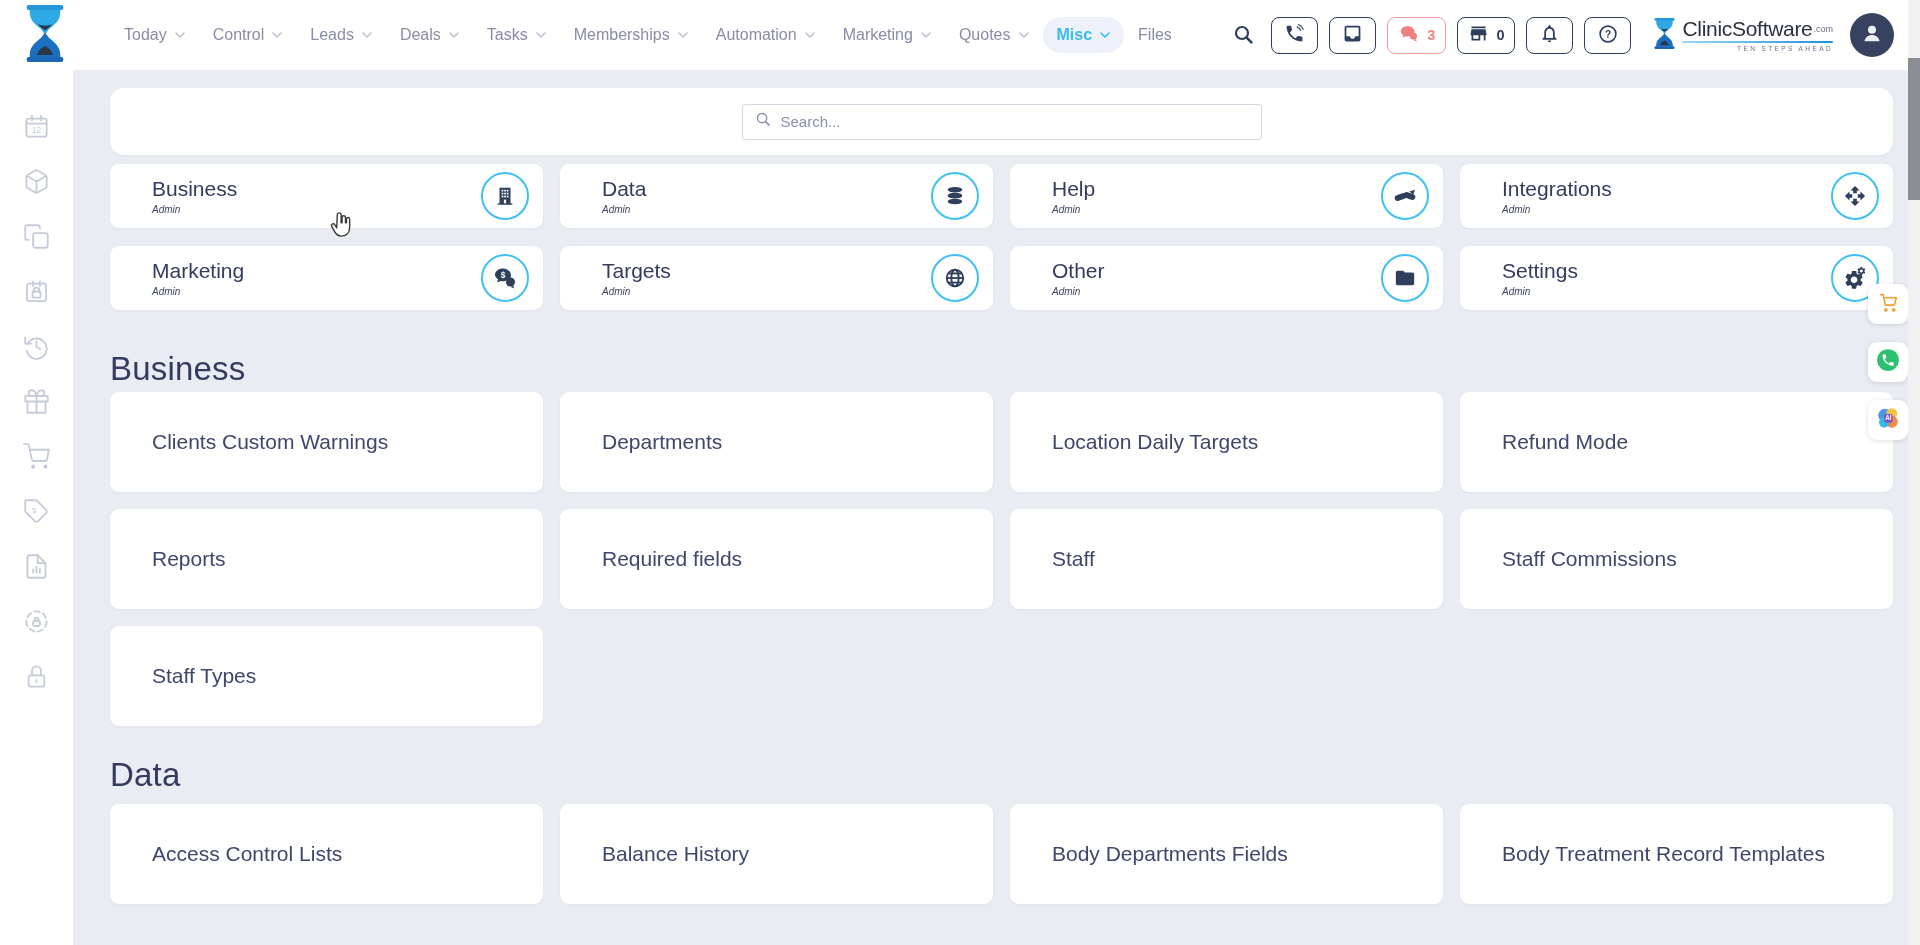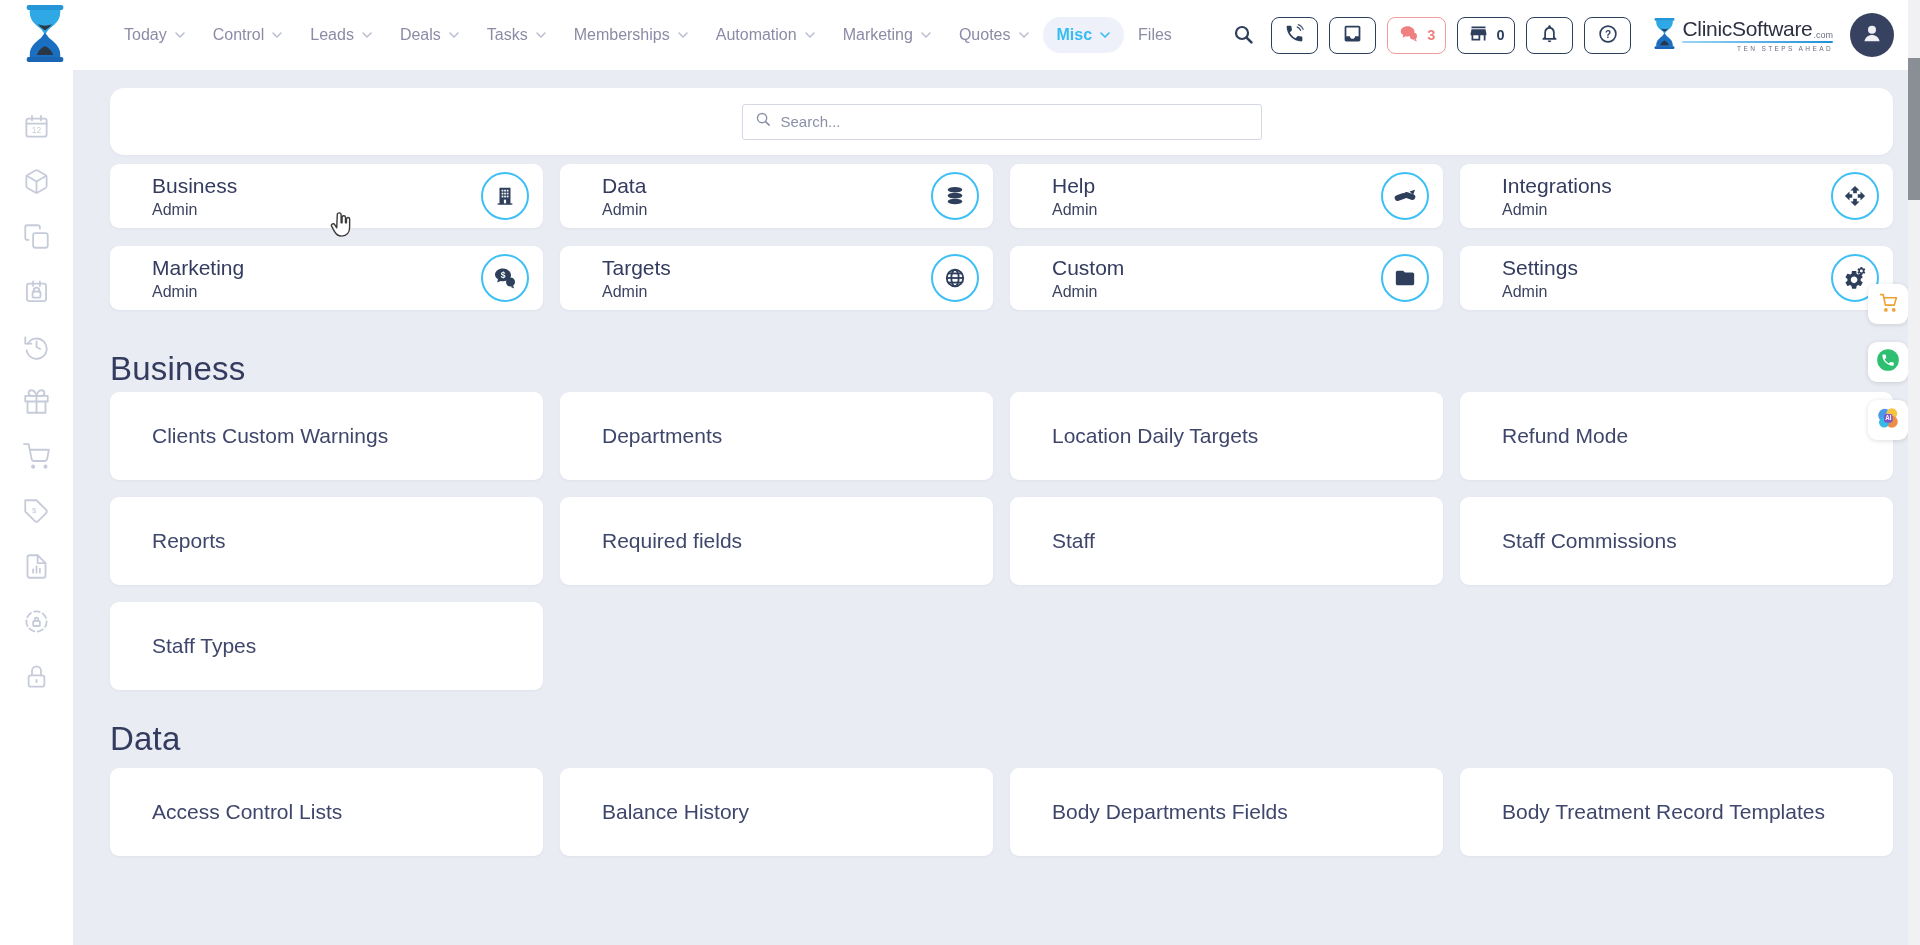--- a/index.html
+++ b/index.html
@@ -32,21 +32,21 @@
   .icon-btn {
     height:37px; min-width:47px; padding:0 10px;
     border:1.8px solid #2e3f5c; border-radius:8px; background:#fff;
     display:flex; align-items:center; justify-content:center; gap:7px;
     color:#2e3f5c; font-size:14.5px; font-weight:bold; cursor:pointer;
   }
   .icon-btn.alert { border-color:#f19b9b; color:#ee8080; }
 
   .brand { display:flex; align-items:flex-start; gap:5px; margin:0 6px 0 10px; cursor:pointer; }
   .brand-txt { display:flex; flex-direction:column; align-items:flex-end; }
-  .brand-row { display:flex; align-items:flex-end; }
+  .brand-row { display:flex; align-items:center; }
   .brand-name { font-size:21px; color:#2d3142; letter-spacing:-0.3px; line-height:22px; }
   .brand-tld { font-size:9px; color:#6a6f82; margin-left:1px; }
   .brand-swoosh { width:100%; height:2.5px; background:linear-gradient(90deg,#9ad6f5,#1f8fd8); border-radius:2px; margin:1px 0 2px; }
   .brand-tagline { font-size:6.5px; letter-spacing:2.4px; color:#6a6f82; }
 
   .avatar {
     width:44px; height:44px; border-radius:50%; background:#36425f;
     display:flex; align-items:center; justify-content:center; cursor:pointer;
   }
 
@@ -77,34 +77,34 @@
   .searchbox input::placeholder { color:#8a90a8; }
 
   .catgrid { margin-top:9px; display:grid; grid-template-columns:repeat(4,1fr); gap:18px 17px; }
   .cat-card {
     background:#fff; height:64px; border-radius:9px;
     display:flex; align-items:center; padding:0 14px 0 42px;
     box-shadow:0 1px 3px rgba(44,57,95,.05); cursor:pointer;
   }
   .cat-txt { display:flex; flex-direction:column; }
   .cat-title { font-size:21px; color:#333b5e; }
-  .cat-sub { font-size:16px; color:#3d4461; margin-top:3px; }
+  .cat-sub { font-size:10px; color:#3d4461; margin-top:3px;font-style:italic; }
   .cat-circle {
     margin-left:auto; width:48px; height:48px; border-radius:50%;
     border:2px solid #3fc0f4; display:flex; align-items:center; justify-content:center;
     background:#fff;
   }
 
   .section-heading { font-size:33px; color:#333b5e; font-weight:500; letter-spacing:.2px; }
   .sh-business { margin:40px 0 4px; }
   .sh-data { margin:30px 0 10px; }
 
   .cardgrid { display:grid; grid-template-columns:repeat(4,1fr); gap:17px; }
   .mod-card {
-    background:#fff; height:88px; border-radius:9px;
+    background:#fff; height:100px; border-radius:9px;
     display:flex; align-items:center; padding-left:42px;
     font-size:21px; color:#3f466b;
     box-shadow:0 1px 3px rgba(44,57,95,.05); cursor:pointer;
   }
 
   
   .float-btn {
     position:absolute; right:12px; width:40px; height:40px;
     background:#fff; border-radius:9px; box-shadow:0 1px 5px rgba(0,0,0,.13);
     display:flex; align-items:center; justify-content:center; cursor:pointer; z-index:7;
@@ -501,21 +501,21 @@
             <ellipse cx="12" cy="12" rx="4" ry="9"></ellipse>
             <line x1="3" y1="12" x2="21" y2="12"></line>
             <line x1="4.2" y1="7" x2="19.8" y2="7"></line>
             <line x1="4.2" y1="17" x2="19.8" y2="17"></line>
           </svg>
       </span>
     </div>
 
     <div class="cat-card">
       <span class="cat-txt">
-          <span class="cat-title">Custom</span>
+          <span class="cat-title">Other</span>
           <span class="cat-sub">Admin</span>
         </span>
       <span class="cat-circle">
         <svg width="22" height="22" viewBox="0 0 24 24" fill="#2e3f5c">
             <path d="M10 4H4c-1.1 0-1.99.9-1.99 2L2 18c0 1.1.9 2 2 2h16c1.1 0 2-.9 2-2V8c0-1.1-.9-2-2-2h-8l-2-2z"></path>
           </svg>
       </span>
     </div>
 
     <div class="cat-card">

